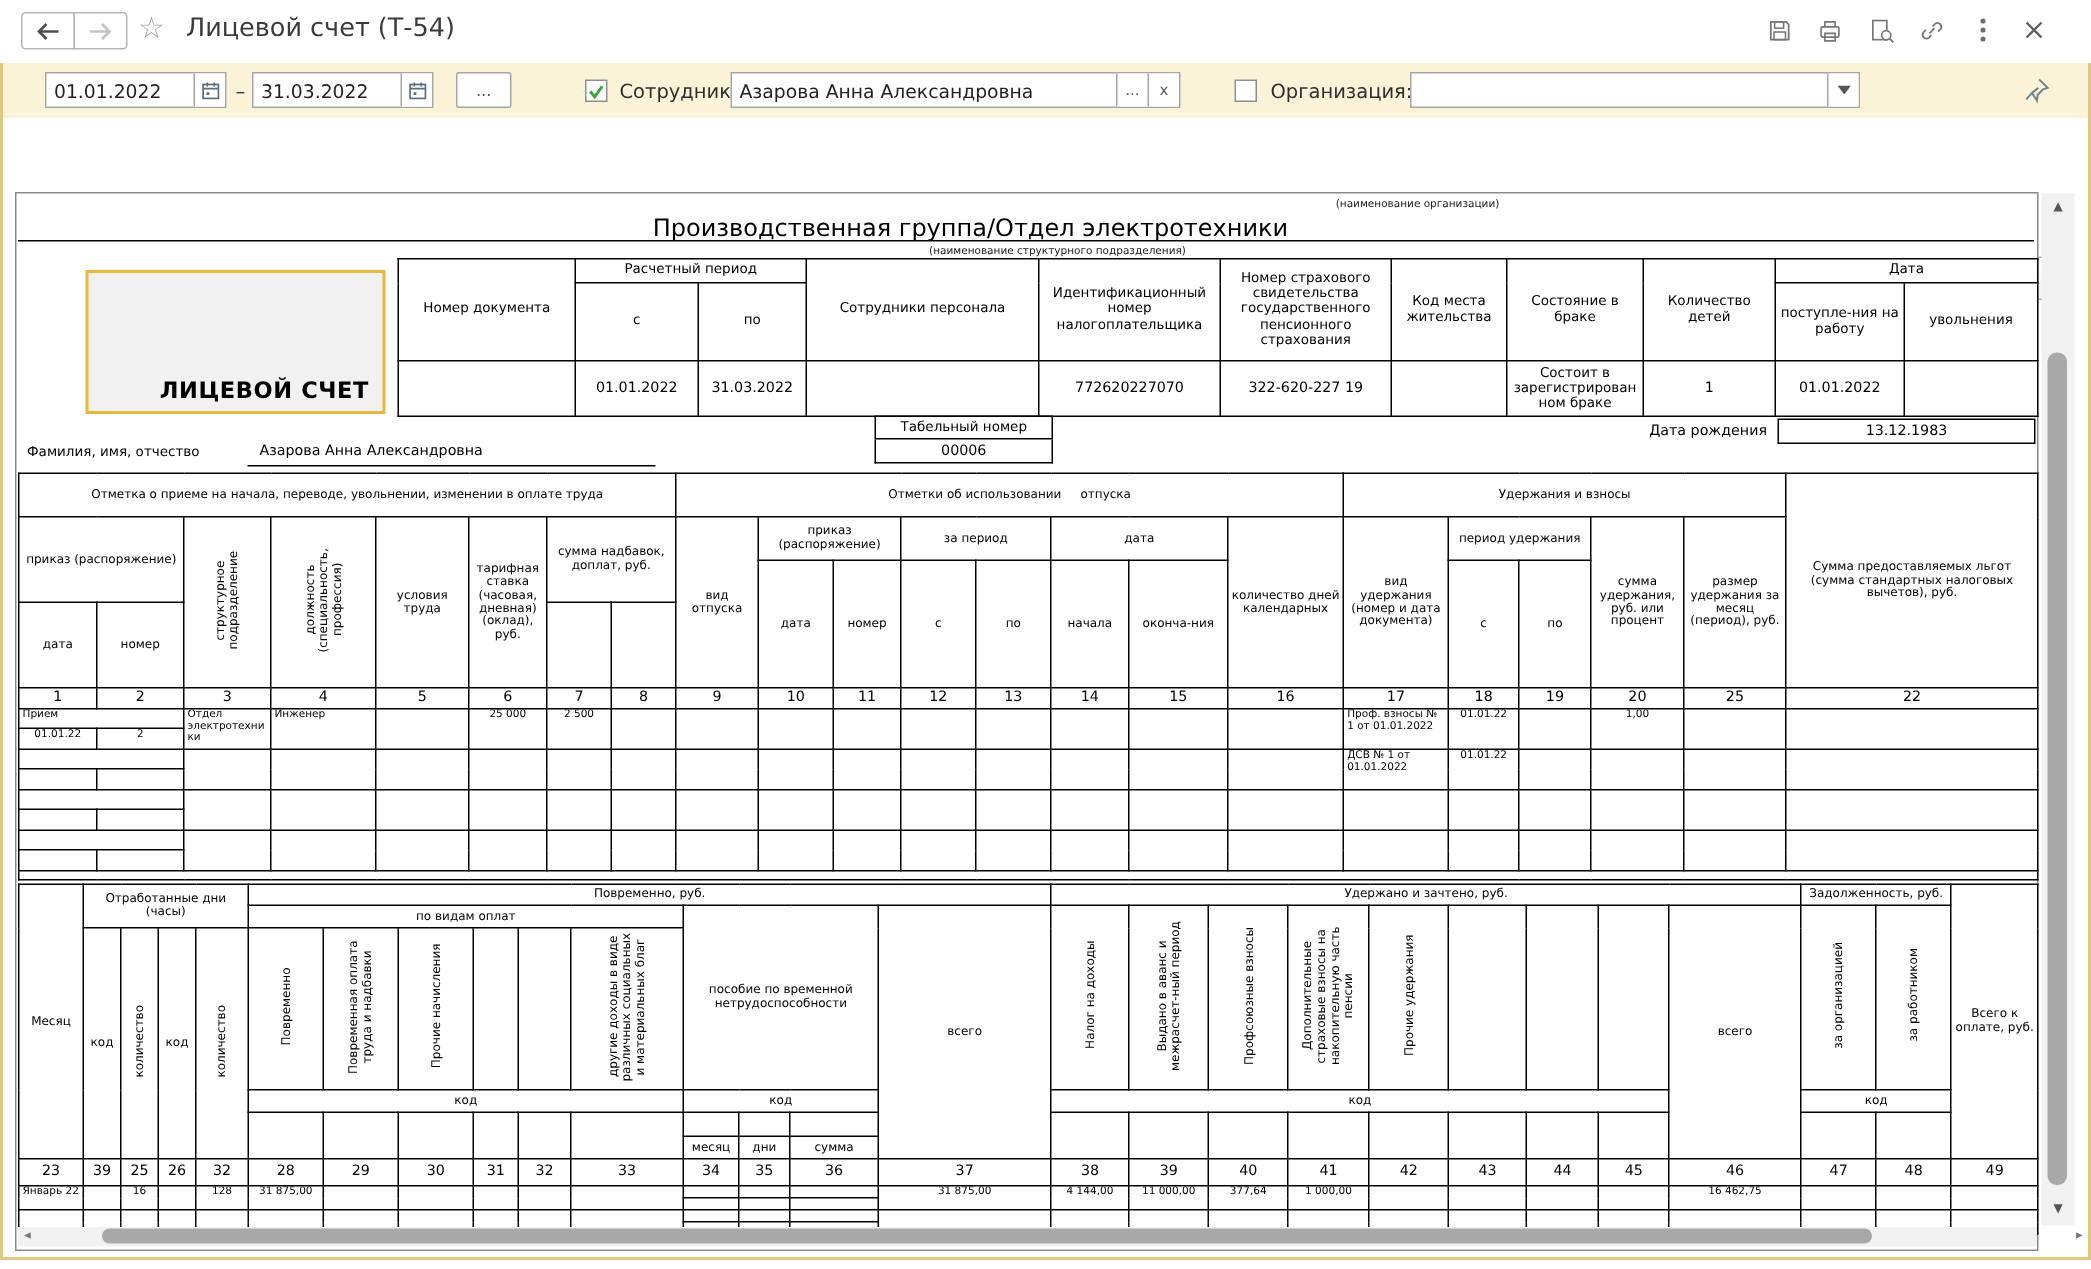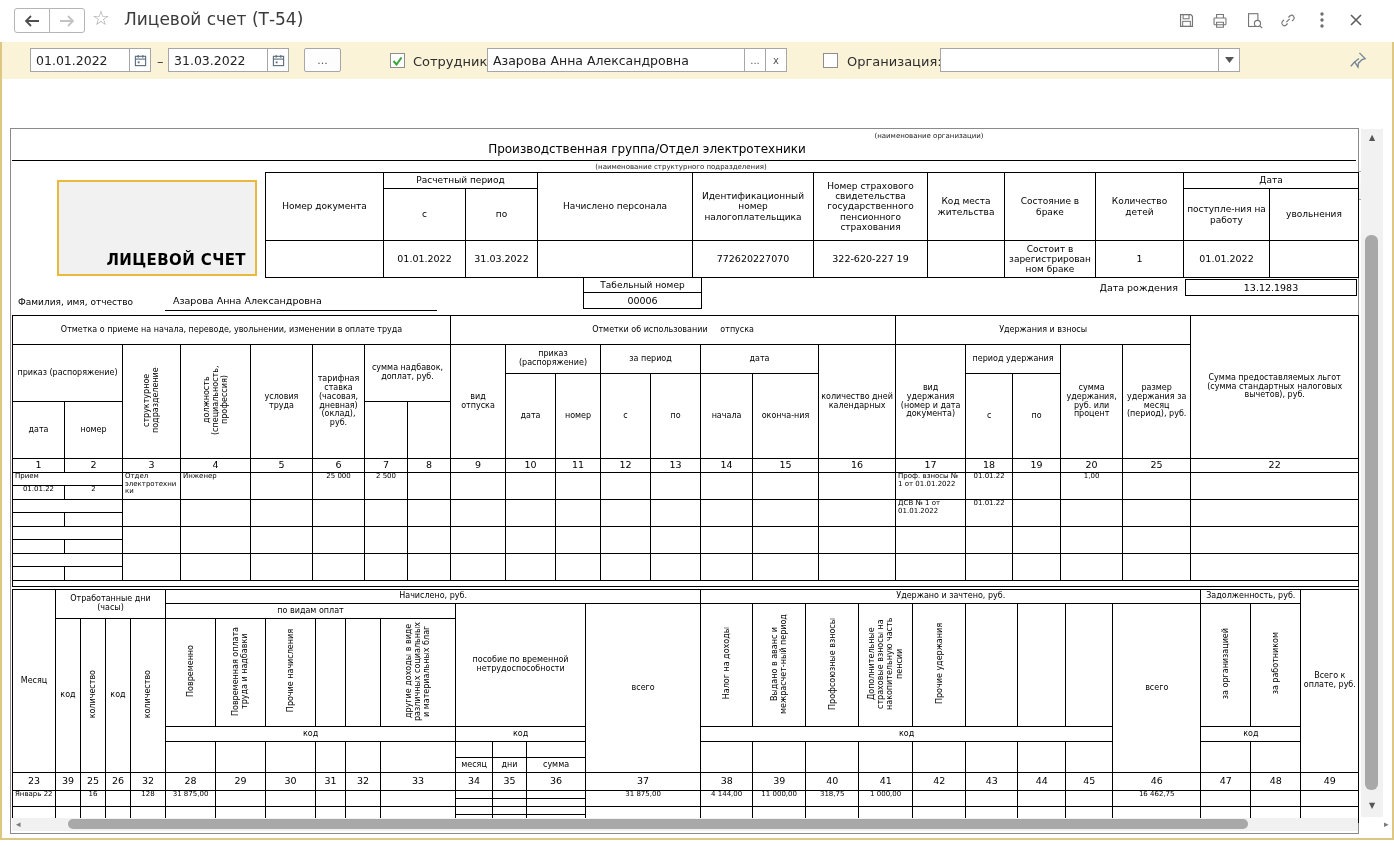--- a/index.html
+++ b/index.html
@@ -26,21 +26,21 @@
   .btn-std{position:absolute;top:92px;height:29px;background:linear-gradient(#fff,#f1f1f1);border:1px solid #ababab;border-radius:3px;font-size:13px;color:#3f3f3f;display:flex;align-items:center;justify-content:center}
   .igrp{position:absolute;top:93px;display:flex}
   .ibtn{height:28px;background:#fff;border:1px solid #a9b6c0;display:flex;align-items:center;justify-content:center;cursor:pointer}
   .igrp .ibtn + .ibtn{margin-left:-1px}
   .sum-sym{position:absolute;left:869px;top:96px;font-size:17px;font-weight:bold;color:#17365d}
   .sum-input{position:absolute;left:890px;top:93px;width:406px;height:27px;border:1px solid #a0a0a0;font:13px "DejaVu Sans",sans-serif;padding:0 6px;color:#222}
   .help{position:absolute;left:1306px;top:98px;font-size:14px;font-weight:bold;color:#2f71b8;cursor:pointer}
   
   .docframe{left:10px;top:128px;width:1349px;height:706px;border:1px solid #8a8a8a;background:#fff}
   .cap{position:absolute;font-size:7px;color:#1a1a1a;text-align:center}
-  .dept{position:absolute;left:12px;top:142px;width:1270px;text-align:center;font-size:12px;color:#000}
+  .dept{position:absolute;left:12px;top:142px;width:1270px;text-align:center;font-size:16px;color:#000}
   .dline{position:absolute;left:12px;top:160px;width:1344px;height:1px;background:#000}
   .licbox{position:absolute;left:57px;top:180px;width:200px;height:96px;background:#f1f1f1;border:2px solid #e9b93d;display:flex;align-items:flex-end;justify-content:flex-end;padding:5px 9px;font-size:15px;font-weight:bold;color:#000;letter-spacing:.4px}
   .t{position:absolute;border-collapse:collapse;table-layout:fixed;background:#fff;color:#000}
   .t td{border:1px solid #000;padding:0 2px;text-align:center;vertical-align:middle;overflow:hidden;font-size:8px;line-height:1.12;overflow-wrap:anywhere}
   .t .hv{font-size:9px}
   .t .val{font-size:9.5px}
   .t .num{font-size:9.5px}
   .t .d{font-size:7px;vertical-align:top;line-height:1.08}
   .dl{text-align:left !important}
   .dr{text-align:left}
@@ -269,24 +269,24 @@
   <div class="help">?</div>
   <button class="btn-std" style="left:1322px;width:58px">
     <span>Еще</span>
     <svg width="8" height="5" viewBox="0 0 8 5" style="margin-left:5px">
         <path d="M0 0h8L4 5z" fill="#444"></path>
       </svg>
   </button>
 </div>
 
 <div class="abs docframe"></div>
-<div class="cap" style="left:684px;top:132px;width:490px">(наименование организации)</div>
+<div class="cap" style="left:700px;top:132px;width:490px">(наименование организации)</div>
 <div class="dept">Производственная группа/Отдел электротехники</div>
 <div class="dline"></div>
-<div class="cap" style="left:376px;top:163px;width:610px">(наименование структурного подразделения)</div>
+<div class="cap" style="left:400px;top:163px;width:610px">(наименование структурного подразделения)</div>
 <div class="licbox">
     <span>ЛИЦЕВОЙ СЧЕТ</span>
   </div>
 
 <table class="t" style="left:265px;top:172px;width:1093px">
 <colgroup>
       <col style="width:118px">
       <col style="width:82px">
       <col style="width:72px">
       <col style="width:155px">
@@ -295,21 +295,21 @@
       <col style="width:77px">
       <col style="width:91px">
       <col style="width:88px">
       <col style="width:86px">
       <col style="width:89px">
     </colgroup>
 <tbody>
       <tr style="height:16px">
   <td class="hv" rowspan="2">Номер документа</td>
   <td class="hv" colspan="2">Расчетный период</td>
-  <td class="hv" rowspan="2">Начислено персонала</td>
+  <td class="hv" rowspan="2">Сотрудники персонала</td>
   <td class="hv" rowspan="2">Идентификационный номер налогоплательщика</td>
   <td class="hv" rowspan="2">Номер страхового свидетельства государственного пенсионного страхования</td>
   <td class="hv" rowspan="2">Код места жительства</td>
   <td class="hv" rowspan="2">Состояние в браке</td>
   <td class="hv" rowspan="2">Количество детей</td>
   <td class="hv" colspan="2">Дата</td>
 </tr>
 <tr style="height:52px">
   <td class="hv">с</td>
   <td class="hv">по</td>
@@ -574,21 +574,21 @@
       <col style="width:47px">
       <col style="width:88px">
       <col style="width:50px">
       <col style="width:50px">
       <col style="width:58px">
     </colgroup>
 <tbody>
       <tr style="height:14px">
   <td rowspan="6">Месяц</td>
   <td colspan="4" rowspan="2">Отработанные дни (часы)</td>
-  <td colspan="10">Начислено, руб.</td>
+  <td colspan="10">Повременно, руб.</td>
   <td colspan="9">Удержано и зачтено, руб.</td>
   <td colspan="2">Задолженность, руб.</td>
   <td rowspan="6">Всего к оплате, руб.</td>
 </tr>
 <tr style="height:15px">
   <td colspan="6">по видам оплат</td>
   <td colspan="3" rowspan="2">пособие по временной нетрудоспособности</td>
   <td rowspan="5">всего</td>
   <td rowspan="2"><div class="vt">Налог на доходы</div></td>
   <td rowspan="2"><div class="vt">Выдано в аванс и межрасчет-ный период</div></td>
@@ -686,21 +686,21 @@
         <td class="d" rowspan="2"></td>
         <td class="d" rowspan="2"></td>
         <td class="d" rowspan="2"></td>
         <td class="d" rowspan="2"></td>
   <td class="d"></td>
         <td class="d"></td>
         <td class="d"></td>
   <td class="d dr" rowspan="2">31 875,00</td>
   <td class="d dr" rowspan="2">4 144,00</td>
   <td class="d dr" rowspan="2">11 000,00</td>
-  <td class="d dr" rowspan="2">318,75</td>
+  <td class="d dr" rowspan="2">377,64</td>
   <td class="d dr" rowspan="2">1 000,00</td>
   <td class="d" rowspan="2"></td>
         <td class="d" rowspan="2"></td>
         <td class="d" rowspan="2"></td>
         <td class="d" rowspan="2"></td>
   <td class="d dr" rowspan="2">16 462,75</td>
   <td class="d" rowspan="2"></td>
         <td class="d" rowspan="2"></td>
         <td class="d" rowspan="2"></td>
 </tr>

